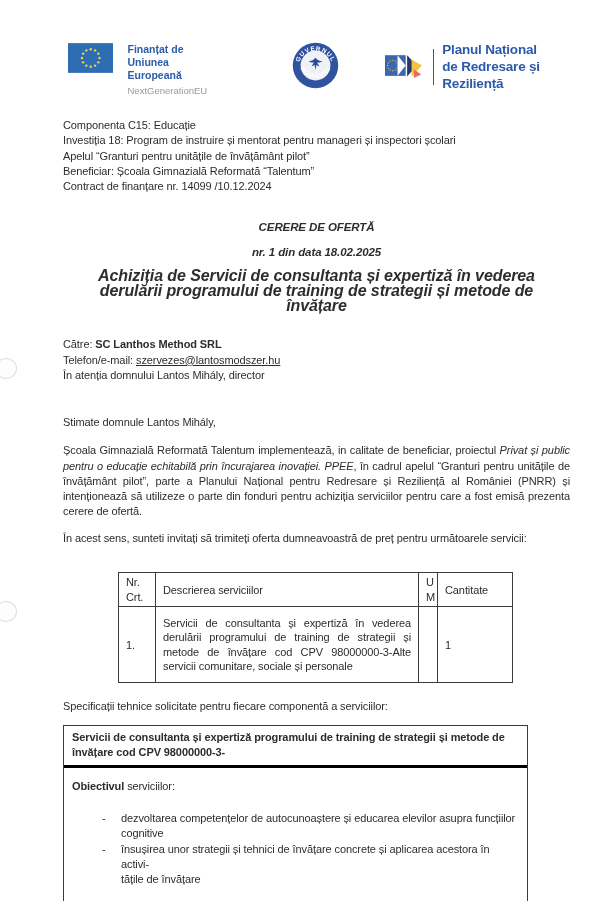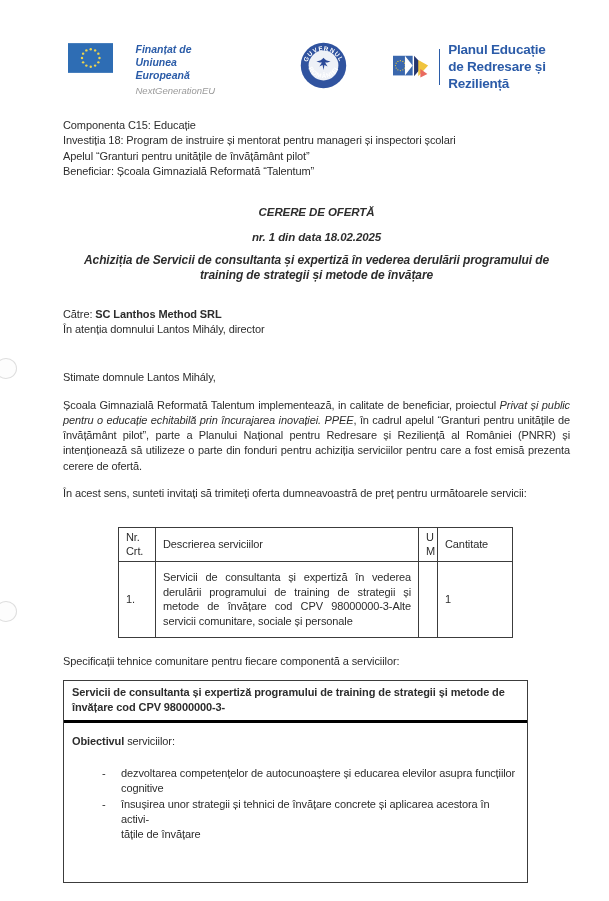--- a/index.html
+++ b/index.html
@@ -23,39 +23,39 @@
     background: #fdfdfd;
   }
   .hole1 { top: 317px; }
   .hole2 { top: 560px; }
 
   
   .logos {
     display: flex; align-items: flex-start;
     margin: 41px 8px 0 5px;
   }
-  .eu-logo { display: flex; align-items: flex-start; gap: 22px; font-style: italic; }
+  .eu-logo { display: flex; align-items: flex-start; gap: 14px; }
   .eu-text { padding-top: 2px; }
   .eu-bold { color: #2b5ca8; font-weight: bold; font-size: 10.5px; line-height: 13px; letter-spacing: 0; }
   .eu-gray { color: #9a9a9a; font-size: 9.5px; line-height: 13px; margin-top: 2px; letter-spacing: 0; }
   .seal-wrap { margin-left: 78px; margin-right: 46px; padding-top: 1px; }
   .pnrr { display: flex; align-items: center; }
   .pnrr-sep { width: 2px; height: 36px; background: #2b5ca8; margin: 0 8px 0 6px; }
   .pnrr-text { color: #2b5ba8; font-weight: bold; font-size: 13.5px; line-height: 17px; letter-spacing: -0.2px; }
 
   
   .meta { margin-top: 21px; }
   .meta div { line-height: 15.3px; }
   .italic { font-style: italic; }
 
   
   .title-block { text-align: center; margin-top: 26px; font-style: italic; }
   .doc-title { font-weight: bold; font-size: 11.5px; }
   .doc-number { font-weight: bold; font-size: 11.5px; margin-top: 10px; }
-  .doc-subject { font-weight: bold; font-size: 12px; margin-top: 8px; line-height: 15px; padding: 0 6px; }
+  .doc-subject { font-weight: bold; font-size: 16px; margin-top: 8px; line-height: 15px; padding: 0 6px; }
 
   
   .recipient { margin-top: 24px; }
   .recipient div { line-height: 15.3px; }
   b, .bold { font-weight: bold; }
   .email-link { color: #2d2d2d; text-decoration: underline; }
 
   .salutation { margin-top: 32px; }
 
   .body-par { margin-top: 13px; text-align: justify; line-height: 15.2px; }
@@ -174,41 +174,43 @@
           <circle cx="4.5" cy="14.5" r="0.9"></circle>
             <circle cx="7" cy="12" r="0.9"></circle>
         </g>
         <polygon points="17,4 28,18 17,32" fill="#ffffff"></polygon>
         <polygon points="30,4 43,18 30,33" fill="#25356e"></polygon>
         <polygon points="36,10 50,18 36,33" fill="#f0c43e"></polygon>
         <polygon points="39,23 49,30 39,35" fill="#e96a5f"></polygon>
       </svg>
       <div class="pnrr-sep"></div>
       <div class="pnrr-text">
-        <div>Planul Educație</div>
+        <div>Planul Național</div>
         <div>de Redresare și Reziliență</div>
       </div>
     </div>
   </header>
 
   <section class="meta">
     <div>Componenta C15: Educație</div>
     <div>Investiția 18: Program de instruire și mentorat pentru manageri și inspectori școlari</div>
     <div>Apelul “Granturi pentru unitățile de învățământ pilot”</div>
     <div>Beneficiar: Școala Gimnazială Reformată “Talentum”</div>
+    <div>Contract de finanțare nr. 14099 /10.12.2024</div>
   </section>
 
   <section class="title-block">
     <div class="doc-title">CERERE DE OFERTĂ</div>
     <div class="doc-number">nr. 1 din data 18.02.2025</div>
     <div class="doc-subject">Achiziția de Servicii de consultanta și expertiză în vederea derulării programului de training de strategii și metode de învățare</div>
   </section>
 
   <section class="recipient">
     <div><span>Către: </span><b>SC Lanthos Method SRL</b></div>
+    <div><span>Telefon/e-mail: </span><a class="email-link">szervezes@lantosmodszer.hu</a></div>
     <div>În atenția domnului Lantos Mihály, director</div>
   </section>
 
   <div class="salutation">Stimate domnule Lantos Mihály,</div>
 
   <p class="body-par"><span>Școala Gimnazială Reformată Talentum implementează, in calitate de beneficiar, proiectul </span><span class="italic">Privat și public pentru o educație echitabilă prin încurajarea inovației. PPEE</span><span>, în cadrul apelul “Granturi pentru unitățile de învățământ pilot”, parte a Planului Național pentru Redresare și Reziliență al României (PNRR) și intenționează să utilizeze o parte din fonduri pentru achiziția serviciilor pentru care a fost emisă prezenta cerere de ofertă.</span></p>
 
   <div class="invite">În acest sens, sunteti invitați să trimiteți oferta dumneavoastră de preț pentru următoarele servicii:</div>
 
   <table class="services">
@@ -221,21 +223,21 @@
       </tr>
       <tr class="t-row">
         <td class="col-nr">1.</td>
         <td class="col-desc">Servicii de consultanta și expertiză în vederea derulării programului de training de strategii și metode de învățare cod CPV 98000000-3-Alte servicii comunitare, sociale și personale</td>
         <td class="col-um"></td>
         <td class="col-qty">1</td>
       </tr>
     </tbody>
   </table>
 
-  <div class="spec-intro">Specificații tehnice comunitare pentru fiecare componentă a serviciilor:</div>
+  <div class="spec-intro">Specificații tehnice solicitate pentru fiecare componentă a serviciilor:</div>
 
   <section class="spec-box">
     <div class="spec-box-title">Servicii de consultanta și expertiză programului de training de strategii și metode de învățare cod CPV 98000000-3-</div>
     <div class="spec-obj"><b>Obiectivul</b><span> serviciilor:</span></div>
     <div class="spec-bullets">
       <div class="bullet">
         <span class="bullet-marker">-</span>
         <span class="bullet-lines">
           <div>dezvoltarea competențelor de autocunoaștere și educarea elevilor asupra funcțiilor</div>
           <div>cognitive</div>

